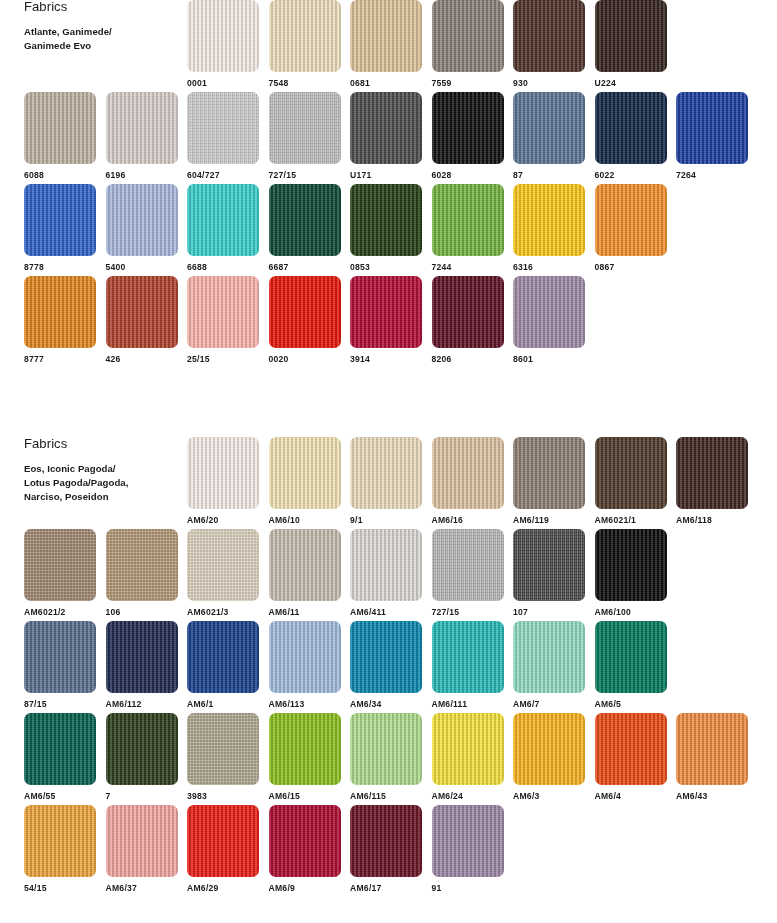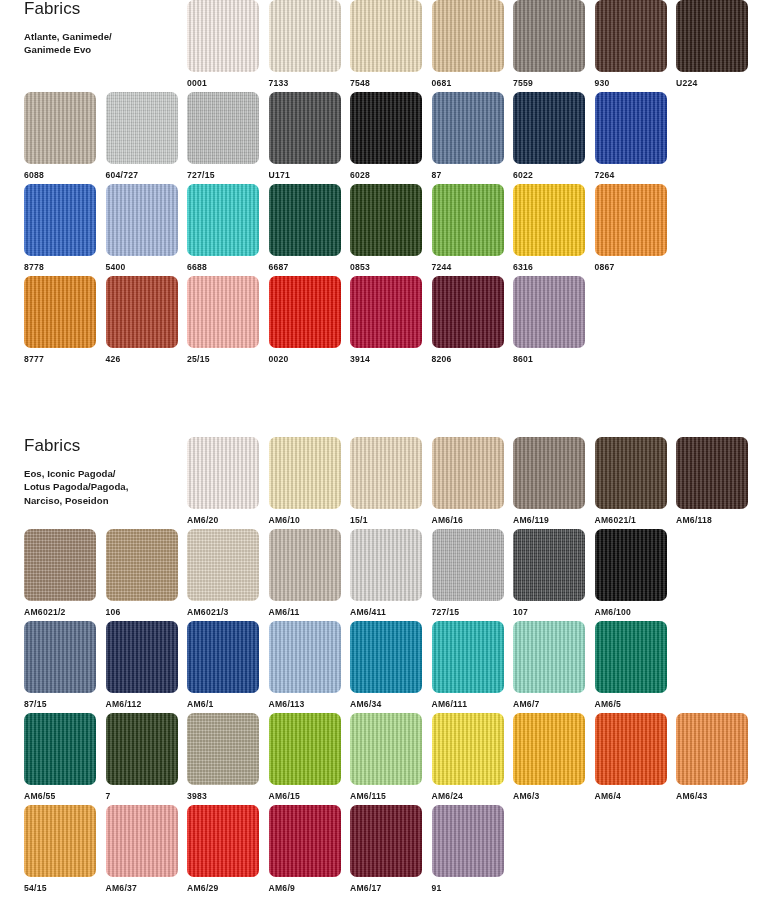--- a/index.html
+++ b/index.html
@@ -13,21 +13,21 @@
     position:relative;
   }
   .page{position:relative;width:777px;height:923px;}
 
   .section{position:absolute;left:0;width:777px;}
   #section-0{top:0;}
   #section-1{top:437px;}
 
   .section-head{position:absolute;left:24px;top:0;width:150px;}
   .section-title{
-    font-size:17px;font-weight:400;color:#1b1b1b;
+    font-size:13px;font-weight:400;color:#1b1b1b;
     letter-spacing:.1px;margin:0 0 11px 0;line-height:1.1;
   }
   .section-sub{
     font-size:9.6px;font-weight:700;color:#1b1b1b;
     line-height:1.42;margin:0;letter-spacing:.05px;
     white-space:pre-line;
   }
 
   .grid{position:absolute;left:24px;top:0;}
   .row{display:flex;height:92px;text-align:center;}
@@ -110,24 +110,20 @@
     </div>
     <div class="grid">
         <div class="row">
           <div class="cell empty"></div>
           <div class="cell empty"></div>
           <div class="cell">
             <div class="swatch tex-rib" style="background: rgb(246, 236, 230);"></div>
             <div class="code">0001</div>
           </div>
           <div class="cell">
-            <div class="swatch tex-rib" style="background: rgb(239, 230, 213);"></div>
-            <div class="code">7133</div>
-          </div>
-          <div class="cell">
             <div class="swatch tex-rib" style="background: rgb(238, 223, 190);"></div>
             <div class="code">7548</div>
           </div>
           <div class="cell">
             <div class="swatch tex-rib" style="background: rgb(221, 194, 154);"></div>
             <div class="code">0681</div>
           </div>
           <div class="cell">
             <div class="swatch tex-rib" style="background: rgb(138, 129, 121);"></div>
             <div class="code">7559</div>
@@ -138,20 +134,24 @@
           </div>
           <div class="cell">
             <div class="swatch tex-rib" style="background: rgb(51, 33, 26);"></div>
             <div class="code">U224</div>
           </div>
         </div>
         <div class="row">
           <div class="cell">
             <div class="swatch tex-rib" style="background: rgb(192, 180, 164);"></div>
             <div class="code">6088</div>
+          </div>
+          <div class="cell">
+            <div class="swatch tex-rib" style="background: rgb(216, 208, 203);"></div>
+            <div class="code">6196</div>
           </div>
           <div class="cell">
             <div class="swatch tex-melange" style="background: rgb(195, 198, 197);"></div>
             <div class="code">604/727</div>
           </div>
           <div class="cell">
             <div class="swatch tex-melange" style="background: rgb(180, 182, 181);"></div>
             <div class="code">727/15</div>
           </div>
           <div class="cell">
@@ -256,21 +256,21 @@
           <div class="cell">
             <div class="swatch tex-rib" style="background: rgb(244, 235, 230);"></div>
             <div class="code">AM6/20</div>
           </div>
           <div class="cell">
             <div class="swatch tex-rib" style="background: rgb(242, 228, 183);"></div>
             <div class="code">AM6/10</div>
           </div>
           <div class="cell">
             <div class="swatch tex-rib" style="background: rgb(236, 220, 192);"></div>
-            <div class="code">15/1</div>
+            <div class="code">9/1</div>
           </div>
           <div class="cell">
             <div class="swatch tex-rib" style="background: rgb(220, 195, 164);"></div>
             <div class="code">AM6/16</div>
           </div>
           <div class="cell">
             <div class="swatch tex-rib" style="background: rgb(142, 127, 116);"></div>
             <div class="code">AM6/119</div>
           </div>
           <div class="cell">

